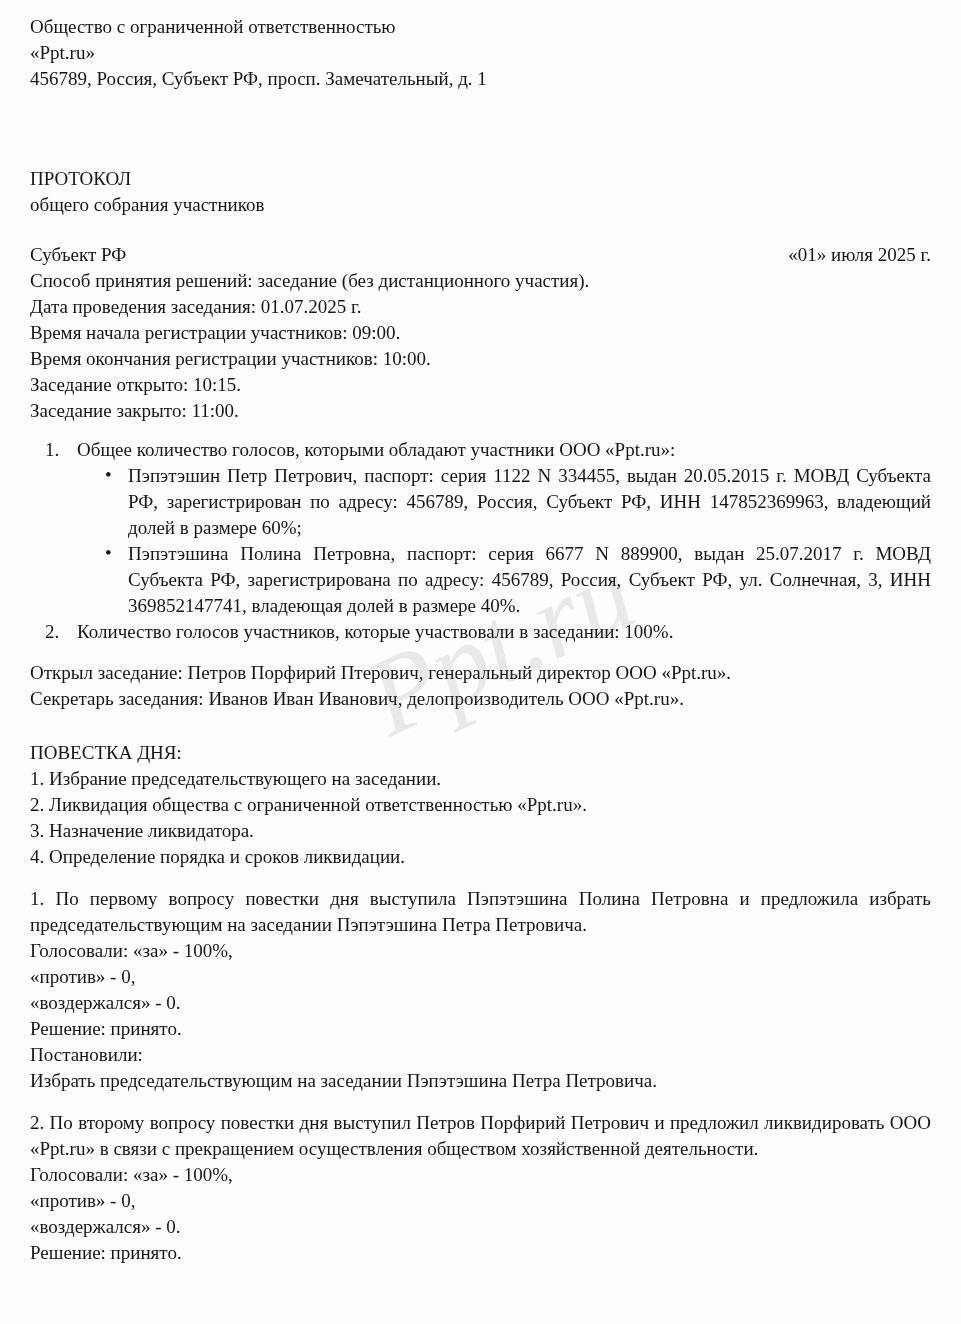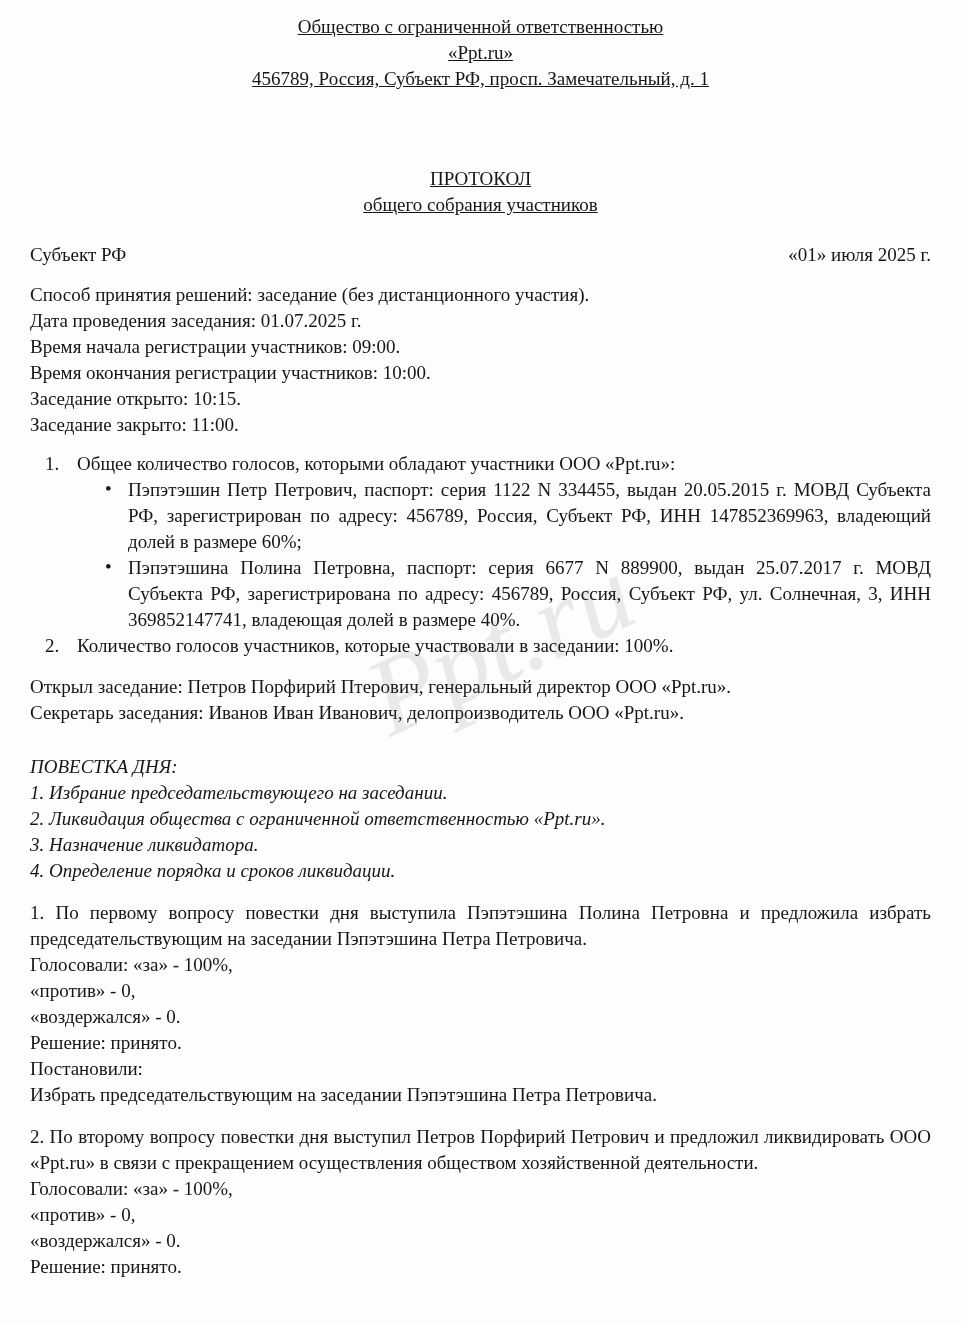--- a/index.html
+++ b/index.html
@@ -13,29 +13,29 @@
     height: 1324px;
     box-sizing: border-box;
     padding: 14px 30px 0 30px;
     overflow: hidden;
     background: #fdfdfd;
     font-family: "Liberation Serif", "DejaVu Serif", serif;
     font-size: 19px;
     line-height: 26px;
     color: #161616;
   }
-  .center { text-align: center; text-decoration: underline; }
+  .center { text-align: left; }
   .title-block { margin-top: 74px; }
   .meta-row {
     margin-top: 24px;
     display: flex;
     justify-content: space-between;
     align-items: flex-end;
   }
-  .details { margin-top: 14px; }
+  .details { }
   .num-list { margin-top: 13px; }
   .li-num {
     position: relative;
     padding-left: 47px;
   }
   .li-num .marker {
     position: absolute;
     left: 15px;
     top: 0;
   }
@@ -43,21 +43,21 @@
     position: relative;
     padding-left: 98px;
     text-align: justify;
   }
   .li-bullet .marker {
     position: absolute;
     left: 75px;
     top: -1px;
   }
   .officials { margin-top: 15px; }
-  .agenda { margin-top: 28px; font-style: italic; }
+  .agenda { margin-top: 28px; }
   .question-block { margin-top: 14px; }
   .justify { text-align: justify; margin-top: 16px; }
   .watermark {
     position: absolute;
     left: 325px;
     top: 555px;
     width: 350px;
     height: 180px;
     display: flex;
     align-items: center;

